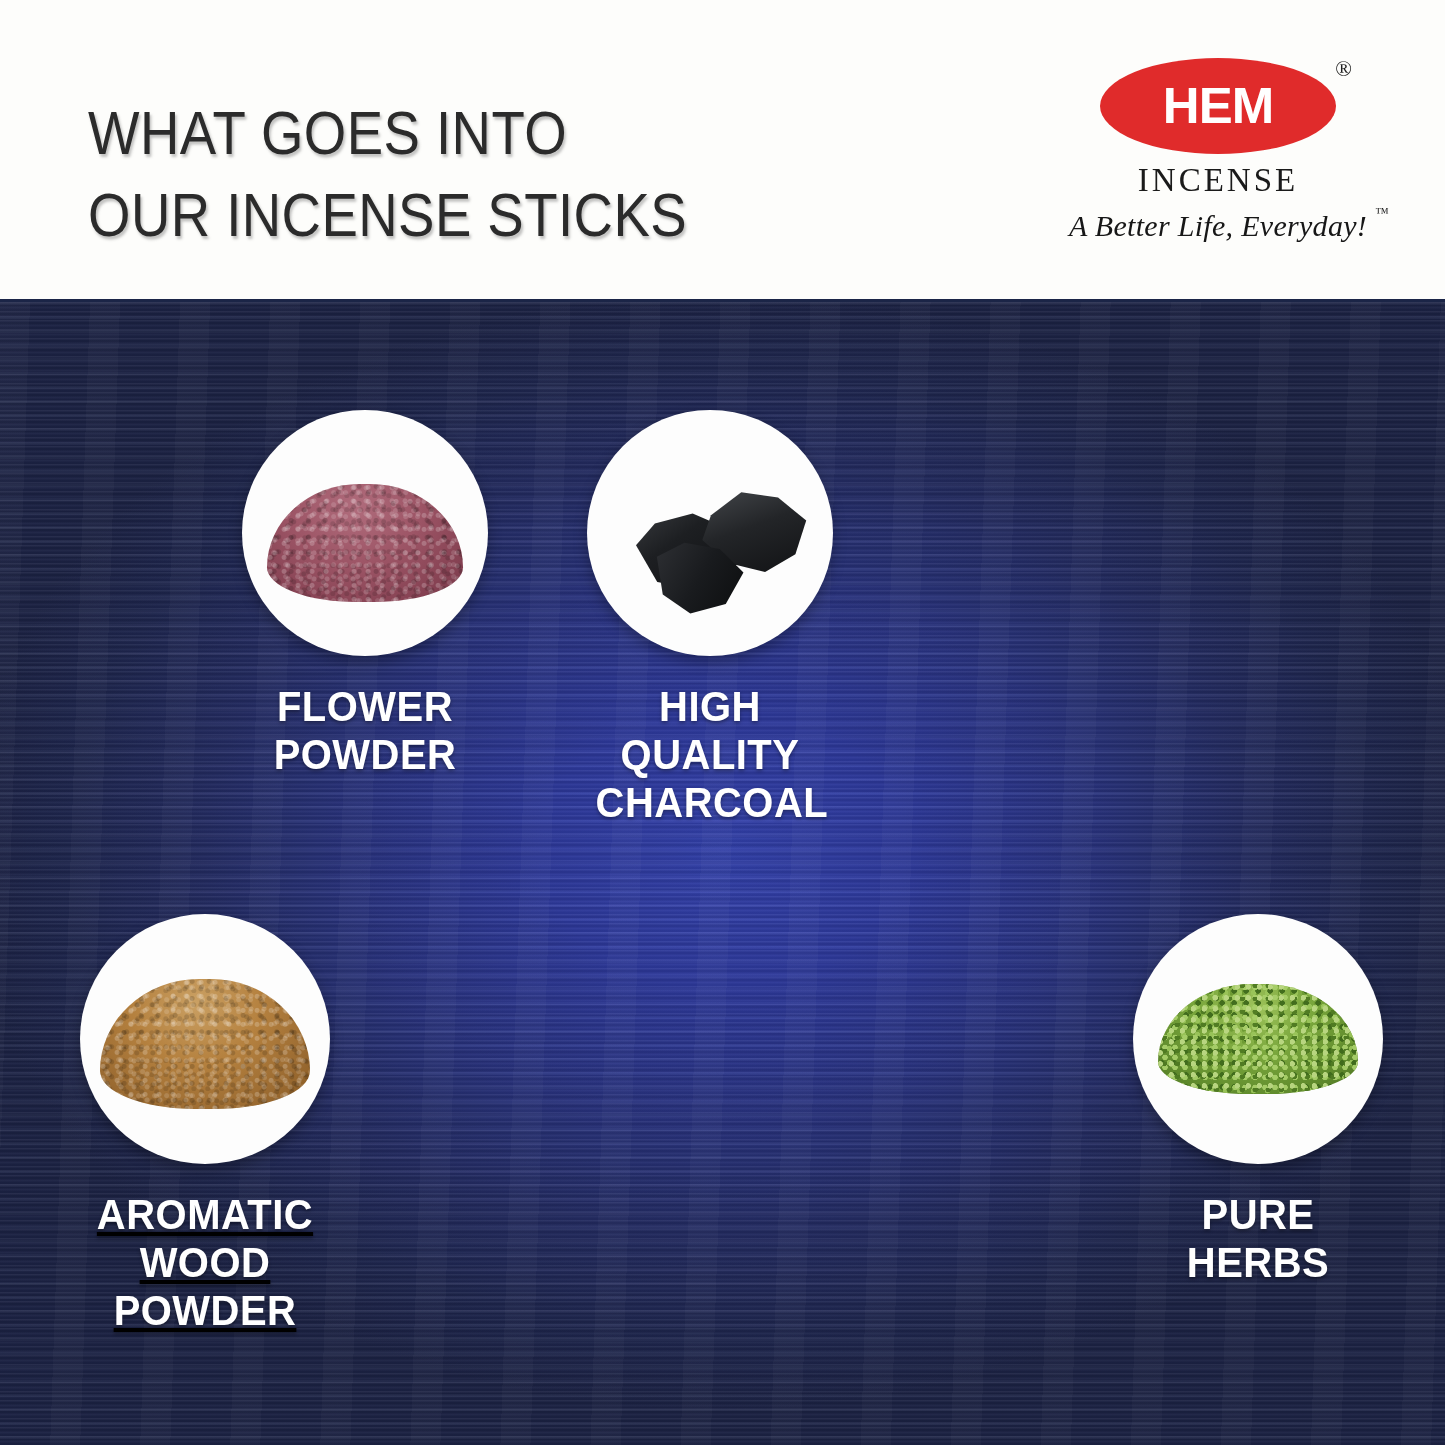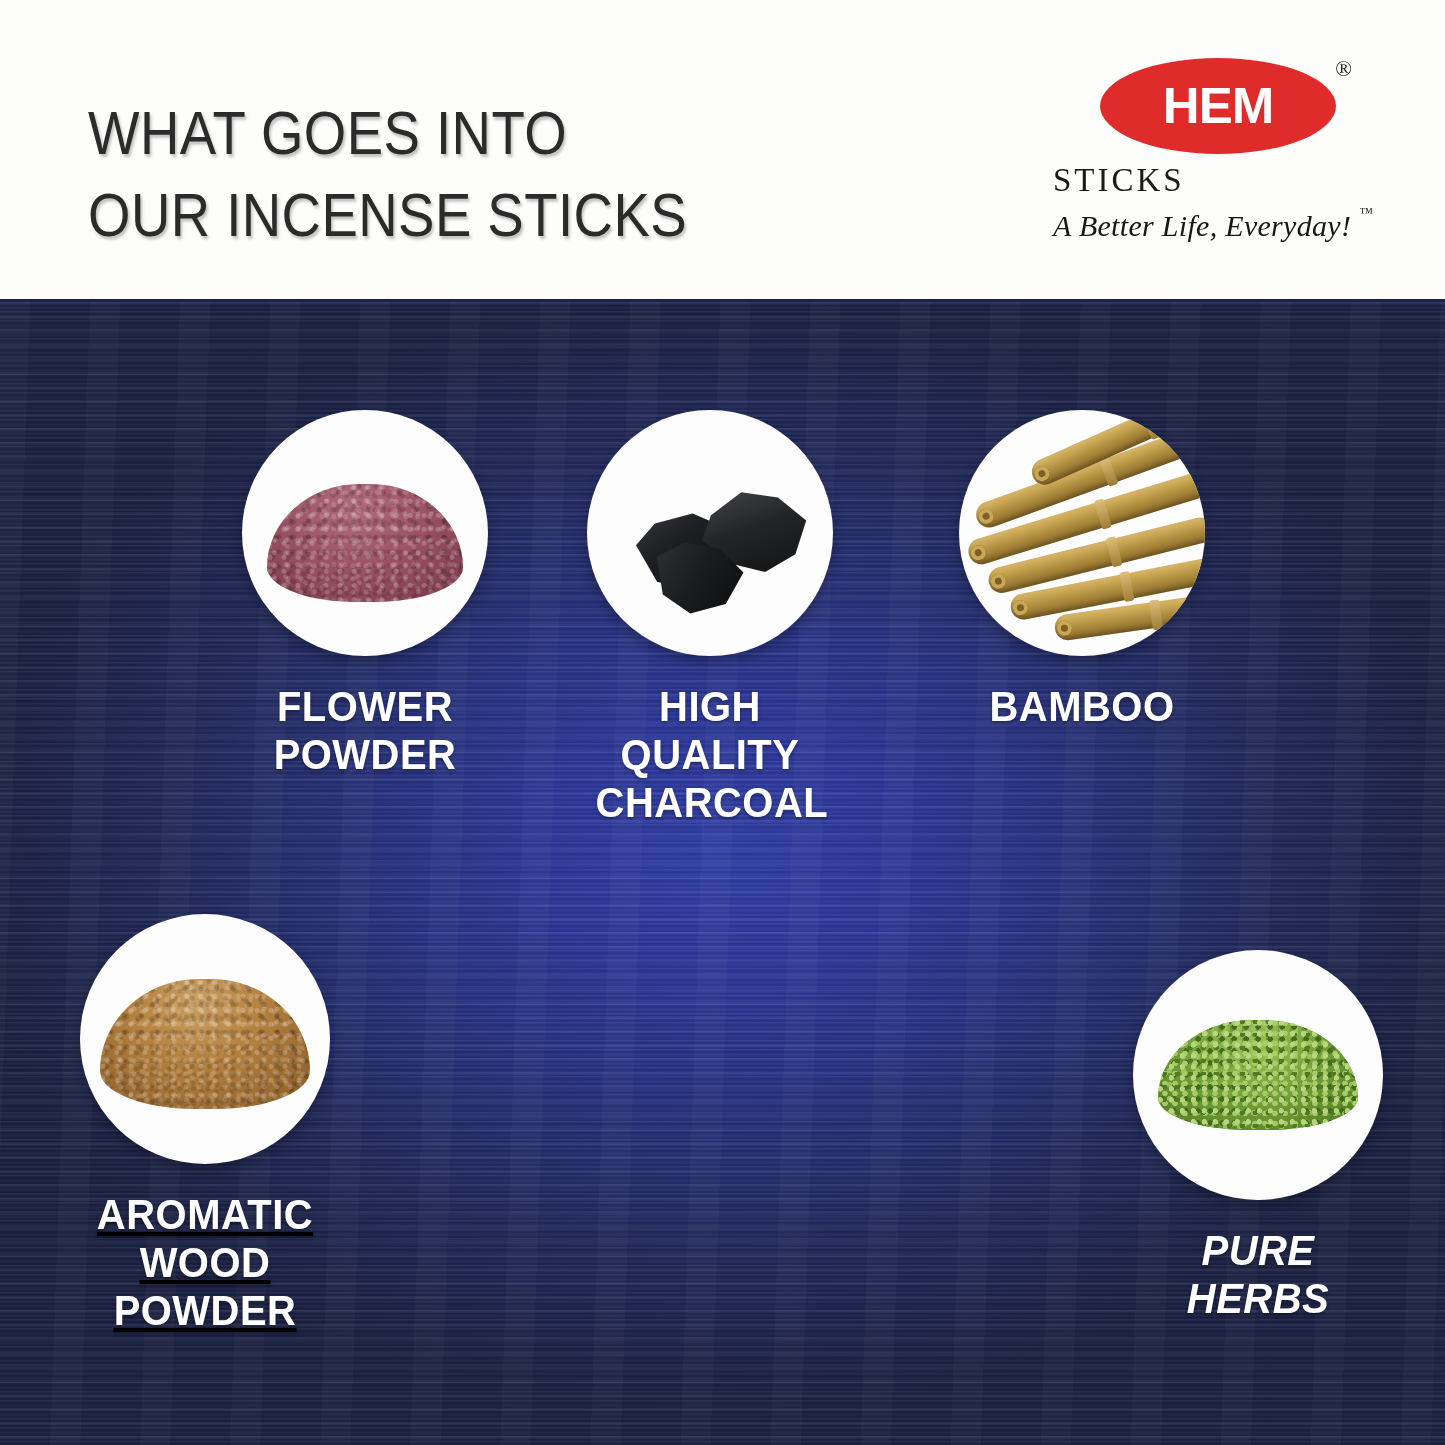--- a/index.html
+++ b/index.html
@@ -25,21 +25,21 @@
     color:#2b2b2b;
     font-family:"Liberation Sans",sans-serif;
     font-size:62px;font-weight:400;line-height:1.32;
     letter-spacing:0.5px;
     transform:scaleX(0.88);transform-origin:left top;
     text-shadow:2px 3px 3px rgba(120,120,120,0.45);
     white-space:pre-line;
   }
 
   
-  .logo{position:absolute;right:62px;top:58px;width:330px;text-align:left;}
+  .logo{position:absolute;right:62px;top:58px;width:330px;text-align:center;}
   .logo-badge{
     position:relative;width:236px;height:96px;margin:0 auto;
   }
   .logo-ellipse{
     position:absolute;left:0;top:0;width:236px;height:96px;
     background:#e02b2b;border-radius:50%/50%;
   }
   .logo-hem{
     position:absolute;left:0;top:0;width:236px;height:96px;
     display:flex;align-items:center;justify-content:center;
@@ -262,21 +262,21 @@
   <div class="header">
     <div class="headline">WHAT GOES INTO
 OUR INCENSE STICKS</div>
 
     <div class="logo">
       <div class="logo-badge">
         <div class="logo-ellipse"></div>
         <div class="logo-hem">HEM</div>
         <div class="logo-reg">®</div>
       </div>
-      <div class="logo-incense">STICKS</div>
+      <div class="logo-incense">INCENSE</div>
       <div class="logo-tagline">
         <span>A Better Life, Everyday!</span>
         <span class="logo-tm">™</span>
       </div>
     </div>
   </div>
 
   <div class="board">
 
     <div class="item" style="left:242px;top:108px;width:246px;">
@@ -294,47 +294,34 @@
         <div class="art">
           <div class="coal a"></div>
           <div class="coal b"></div>
           <div class="coal c"></div>
         </div>
       </div>
       <div class="caption">HIGH QUALITY
 CHARCOAL</div>
     </div>
 
-    <div class="item" style="left:959px;top:108px;width:246px;">
-      <div class="disc" style="width:246px;height:246px;">
-        <div class="art bamboo-wrap">
-          <div class="cane" style="left:18px;top:96px;width:250px;transform:rotate(-20deg);"></div>
-          <div class="cane" style="left:10px;top:132px;width:250px;transform:rotate(-17deg);"></div>
-          <div class="cane" style="left:30px;top:160px;width:230px;transform:rotate(-14deg);"></div>
-          <div class="cane" style="left:52px;top:186px;width:210px;transform:rotate(-11deg);"></div>
-          <div class="cane" style="left:74px;top:54px;width:230px;transform:rotate(-24deg);"></div>
-          <div class="cane" style="left:96px;top:206px;width:180px;transform:rotate(-8deg);"></div>
-        </div>
-      </div>
-      <div class="caption">BAMBOO</div>
-    </div>
 
     <div class="item" style="left:80px;top:612px;width:250px;text-decoration:underline;">
       <div class="disc" style="width:250px;height:250px;">
         <div class="art">
           <div class="mound wood-mound"></div>
         </div>
       </div>
       <div class="caption">AROMATIC
 WOOD POWDER</div>
     </div>
 
 
 
-    <div class="item" style="left:1133px;top:648px;width:250px;font-style:italic;">
+    <div class="item" style="left:1133px;top:612px;width:250px;">
       <div class="disc" style="width:250px;height:250px;">
         <div class="art">
           <div class="mound herb-mound"></div>
         </div>
       </div>
       <div class="caption">PURE
 HERBS</div>
     </div>
 
   </div>

